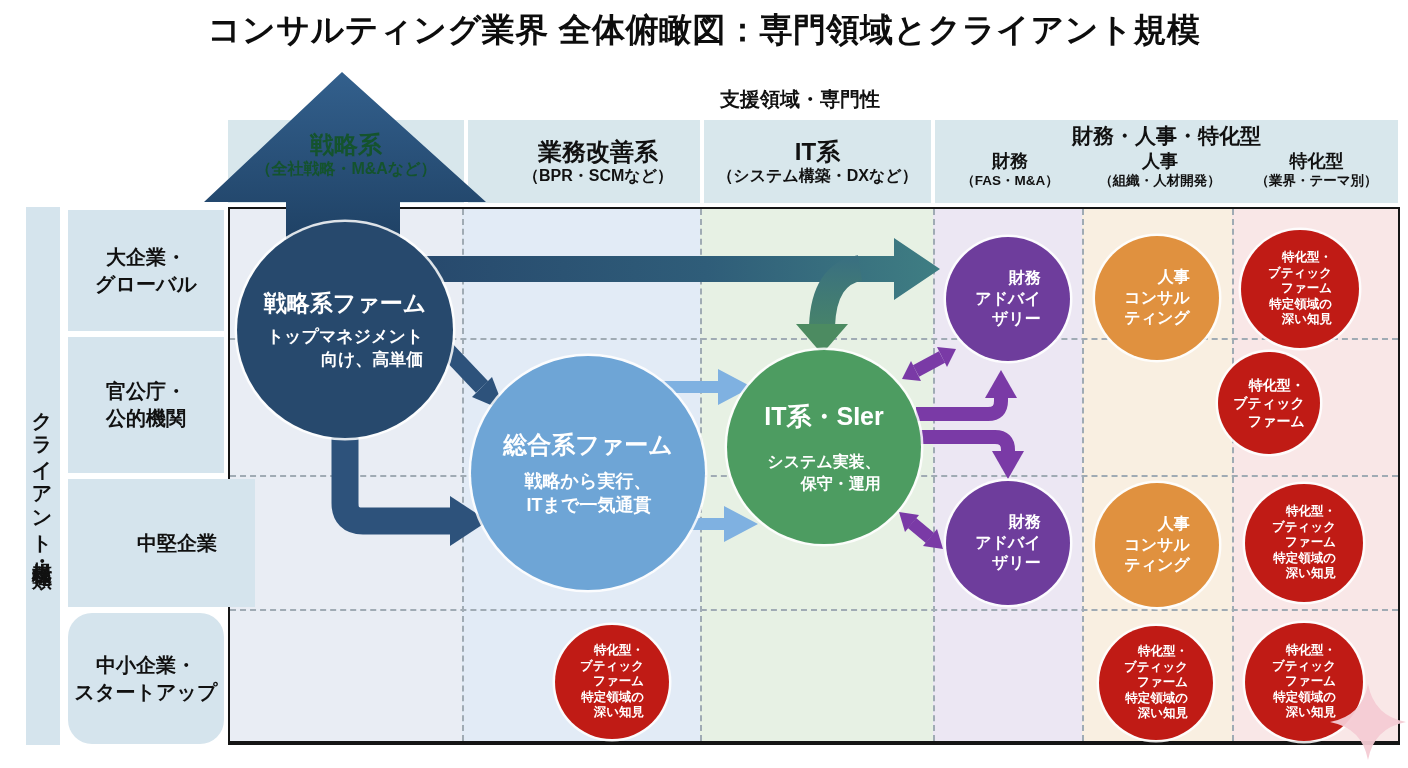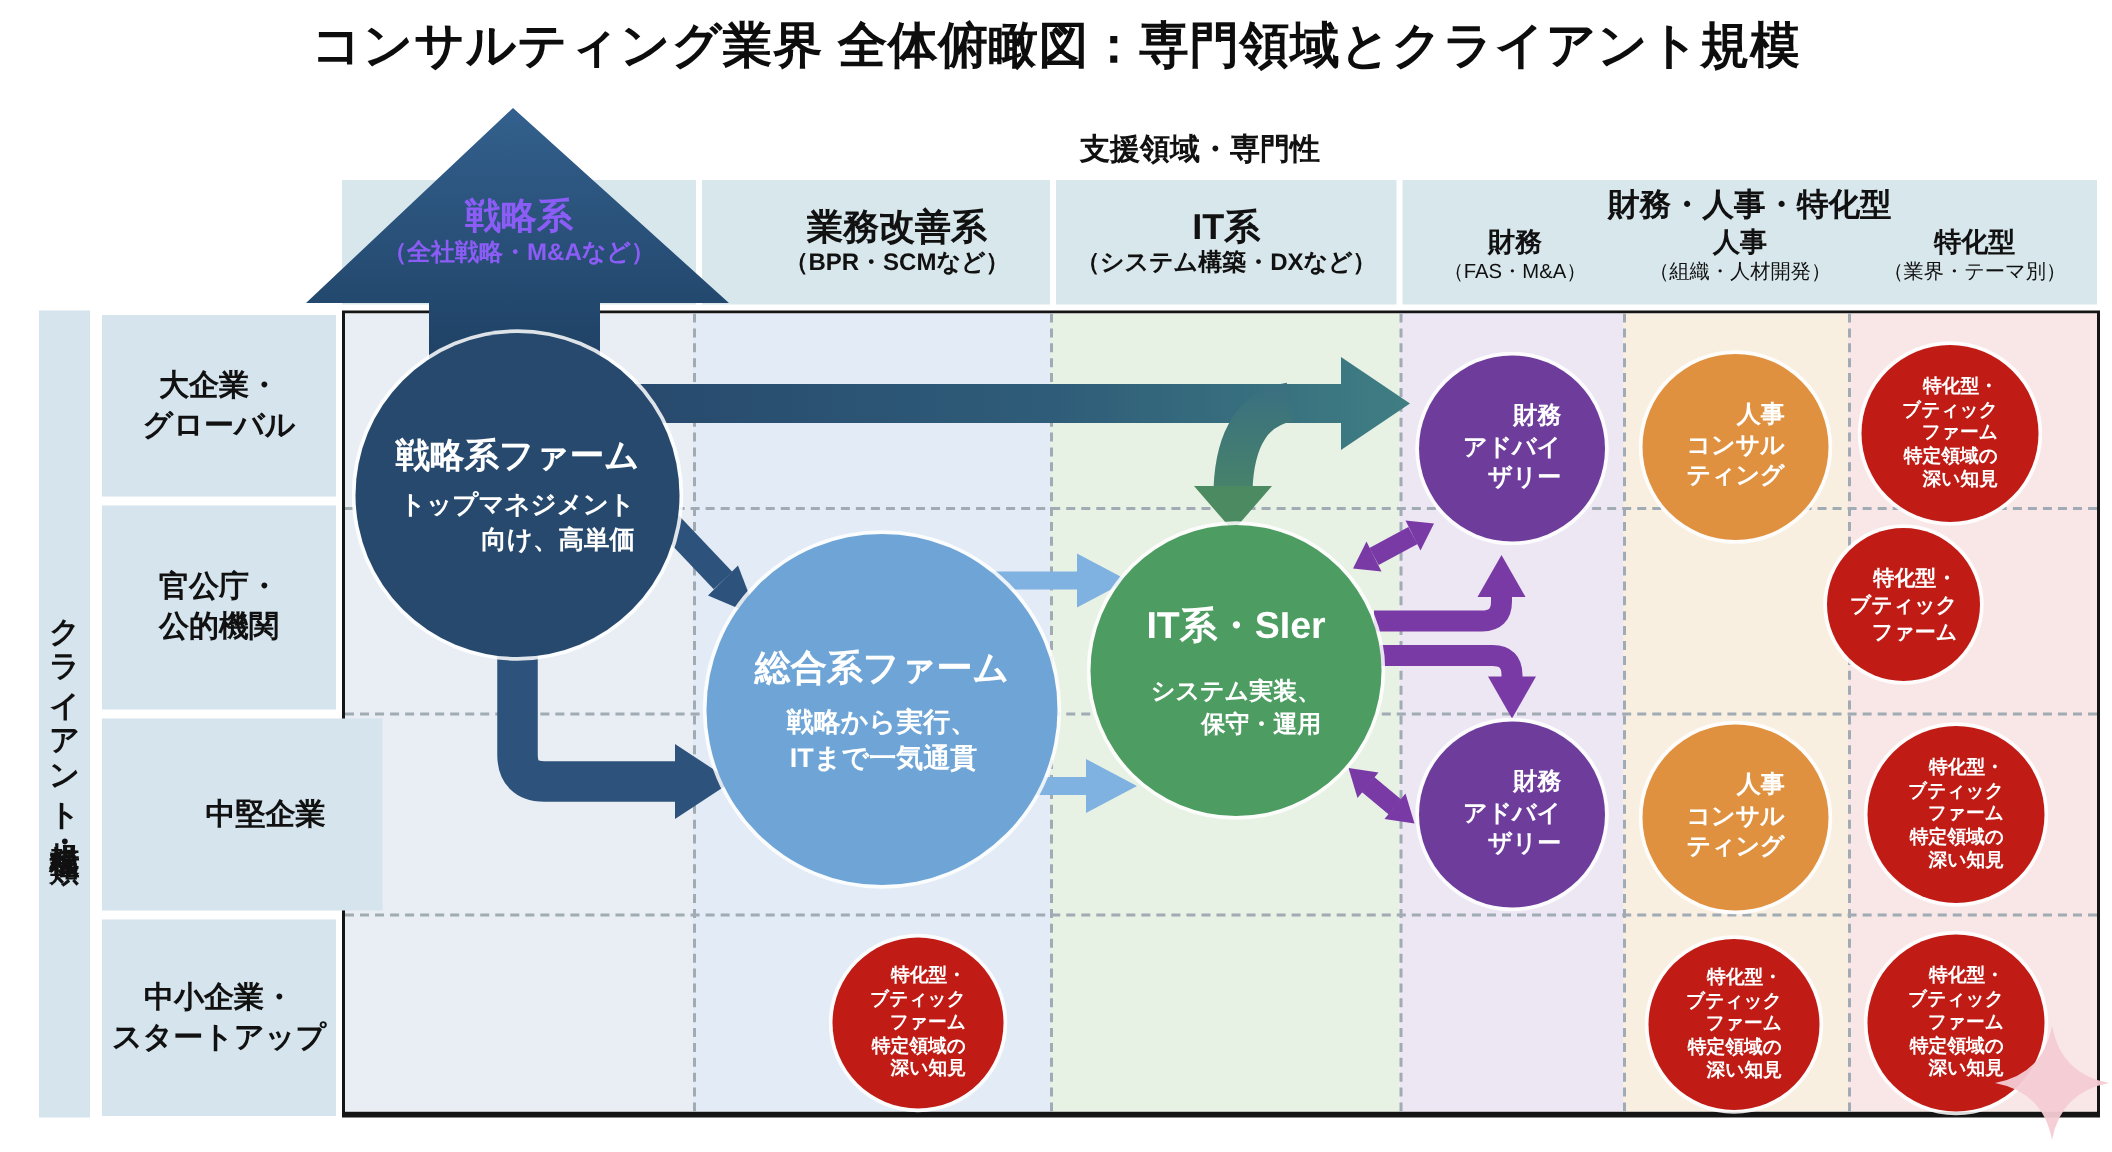--- a/index.html
+++ b/index.html
@@ -11,24 +11,24 @@
   .abs{position:absolute;}
   .pre{white-space:pre-line;}
   
   .title{left:0;top:8;width:1408px;top:8px;text-align:center;font-size:33px;font-weight:700;color:#0d0d0d;letter-spacing:.5px;}
   .top-axis{left:600px;top:86px;width:400px;text-align:center;font-size:20px;font-weight:700;}
   
   .hbox{top:120px;height:83px;background:#d8e7ec;z-index:1;}
   .htext{z-index:4;text-align:center;}
   .h-main{font-size:24px;font-weight:700;line-height:1.15;}
   .h-sub{font-size:16px;font-weight:700;line-height:1.2;}
-  .h-white{color:#8b5cf6;}
+  .h-white{color:#14532d;}
   .h4-title{font-size:21px;font-weight:700;text-align:center;}
   .h4-col-label{font-size:18px;font-weight:700;line-height:1.1;}
-  .h4-col-sub{font-size:13.5px;font-weight:400;}
+  .h4-col-sub{font-size:13.5px;font-weight:700;}
   
   .vaxis{left:26px;top:207px;width:34px;height:538px;background:#d5e4ed;z-index:1;
          display:flex;align-items:center;justify-content:center;}
   .vaxis span{writing-mode:vertical-rl;text-orientation:upright;font-size:20px;font-weight:700;letter-spacing:2px;}
   .rlabel{left:68px;width:156px;background:#d5e4ed;z-index:1;display:flex;align-items:center;justify-content:center;
           text-align:center;font-size:20px;font-weight:700;line-height:1.35;}
   
   .grid{left:228px;top:207px;width:1172px;height:538px;border:2px solid #151515;border-bottom-width:4px;z-index:0;background:#fff;box-sizing:border-box;}
   .stripe{position:absolute;top:0;height:100%;z-index:0;}
   .vdash{position:absolute;top:0;height:100%;width:0;border-left:2px dashed #a0abb4;z-index:1;}
@@ -150,21 +150,21 @@
   </div>
 
   <div class="abs vaxis">
     <span>クライアント規模・種類</span>
   </div>
   <div class="abs rlabel pre" style="top:210px;height:121px;">大企業・
 グローバル</div>
   <div class="abs rlabel pre" style="top:337px;height:136px;">官公庁・
 公的機関</div>
   <div class="abs rlabel pre" style="top:479px;height:128px;padding-left:31px;">中堅企業</div>
-  <div class="abs rlabel pre" style="top:613px;height:131px;">中小企業・
+  <div class="abs rlabel pre" style="top:613px;height:131px;border-radius:24px;">中小企業・
 スタートアップ</div>
 
   <div class="abs circle" style="left:237px;top:222px;width:216px;height:216px;background:#27496d;">
     <div class="c-title" style="font-size:23px;margin-bottom:7px;">戦略系ファーム</div>
     <div class="c-desc pre" style="font-size:17px;line-height:1.35;">トップマネジメント
 向け、高単価</div>
   </div>
 
   <div class="abs circle" style="left:471px;top:356px;width:234px;height:234px;background:#6ea5d6;">
     <div class="c-title" style="font-size:24px;margin-bottom:8px;">総合系ファーム</div>

